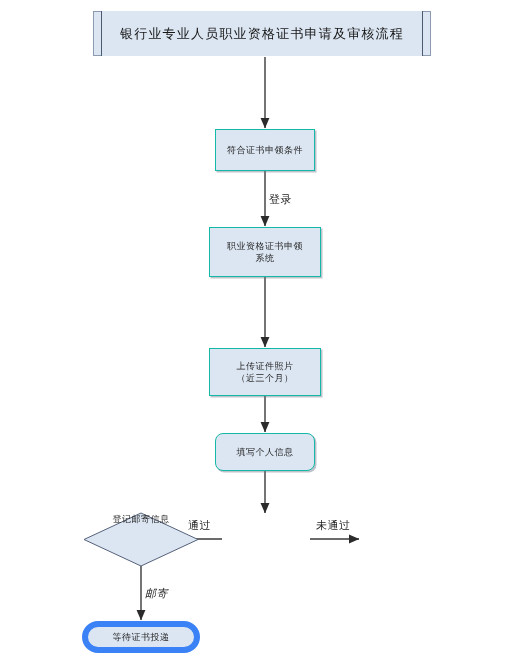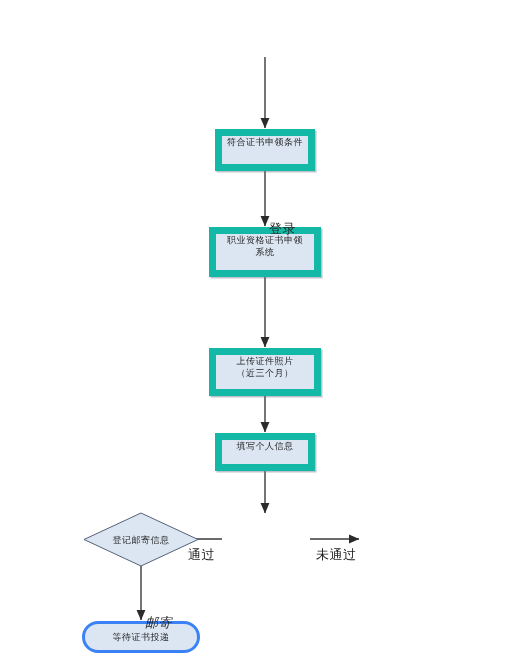--- a/index.html
+++ b/index.html
@@ -68,52 +68,52 @@
   .title-text {
     font-size: 13px;
     color: #161616;
     letter-spacing: 1.2px;
   }
 
   
   .rect {
     position: absolute;
     background: #dce6f2;
-    border: 7px solid #14b8a6;
-    box-sizing: border-box;
-    display: flex;
+    border: 1px solid #14b8a6;
+    box-sizing: border-box;
+    display: flex;
+    align-items: center;
     justify-content: center;
     z-index: 3;
     box-shadow: 1.5px 1.5px 0 rgba(110,120,140,0.45);
   }
 
   
   .diamond-wrap {
     position: absolute;
     z-index: 3;
   }
   .diamond-wrap svg {
     position: absolute;
     left: 0;
     top: 0;
     overflow: visible;
   }
   .diamond-text {
     position: absolute;
     left: 0; top: 0; right: 0; bottom: 0;
     display: flex;
-    align-items: center;
     justify-content: center;
   }
 
   
   .stadium {
     position: absolute;
     background: #dce6f2;
-    border: 3px solid #3b82f6;
+    border: 6px solid #3b82f6;
     border-radius: 999px;
     box-sizing: border-box;
     display: flex;
     align-items: center;
     justify-content: center;
     z-index: 3;
   }
 
   
   .edges {
@@ -121,26 +121,25 @@
     left: 0;
     top: 0;
     width: 523px;
     height: 659px;
     z-index: 2;
   }
 
   
   .edge-label {
     position: absolute;
-    font-size: 13px;
+    font-size: 11px;
     color: #1f1f1f;
     letter-spacing: 0.5px;
     white-space: nowrap;
     z-index: 4;
-    margin-top: 28px;
   }
 </style>
 </head>
 <body>
 
 <div id="canvas">
 
 
   <svg class="edges" viewBox="0 0 523 659" xmlns="http://www.w3.org/2000/svg">
     <defs>
@@ -161,36 +160,41 @@
       <line x1="265" y1="471" x2="265" y2="513" marker-end="url(#arrow)"></line>
 
       <line x1="222" y1="539" x2="175" y2="539" marker-end="url(#arrow)"></line>
 
       <line x1="310" y1="539" x2="359" y2="539" marker-end="url(#arrow)"></line>
 
       <line x1="141" y1="566" x2="141" y2="620" marker-end="url(#arrow)"></line>
     </g>
   </svg>
 
+  <div class="title-frame">
+    <div class="title-inner">
+      <span class="title-text">银行业专业人员职业资格证书申请及审核流程</span>
+    </div>
+  </div>
 
   <div class="rect" style="left:215px; top:129px; width:100px; height:42px;">
     <span class="node-label">符合证书申领条件</span>
   </div>
 
   <div class="rect" style="left:209px; top:348px; width:112px; height:48px;">
     <span class="node-label">上传证件照片
 （近三个月）</span>
   </div>
 
   <div class="rect" style="left:209px; top:227px; width:112px; height:50px;">
     <span class="node-label">职业资格证书申领
 系统</span>
   </div>
 
-  <div class="rect" style="left:215px; top:433px; width:100px; height:38px;">
+  <div class="rect" style="left:215px; top:433px; width:100px; height:38px;border-radius:8px;">
     <span class="node-label">填写个人信息</span>
   </div>
 
 
   <div class="diamond-wrap" style="left:84px; top:513px; width:114px; height:53px;">
     <svg width="114" height="53" viewBox="0 0 114 53" xmlns="http://www.w3.org/2000/svg">
       <polygon points="57,0 114,26.5 57,53 0,26.5" fill="#dce6f2" stroke="#55617a" stroke-width="1"></polygon>
     </svg>
     <div class="diamond-text">
       <span class="node-label">登记邮寄信息</span>

